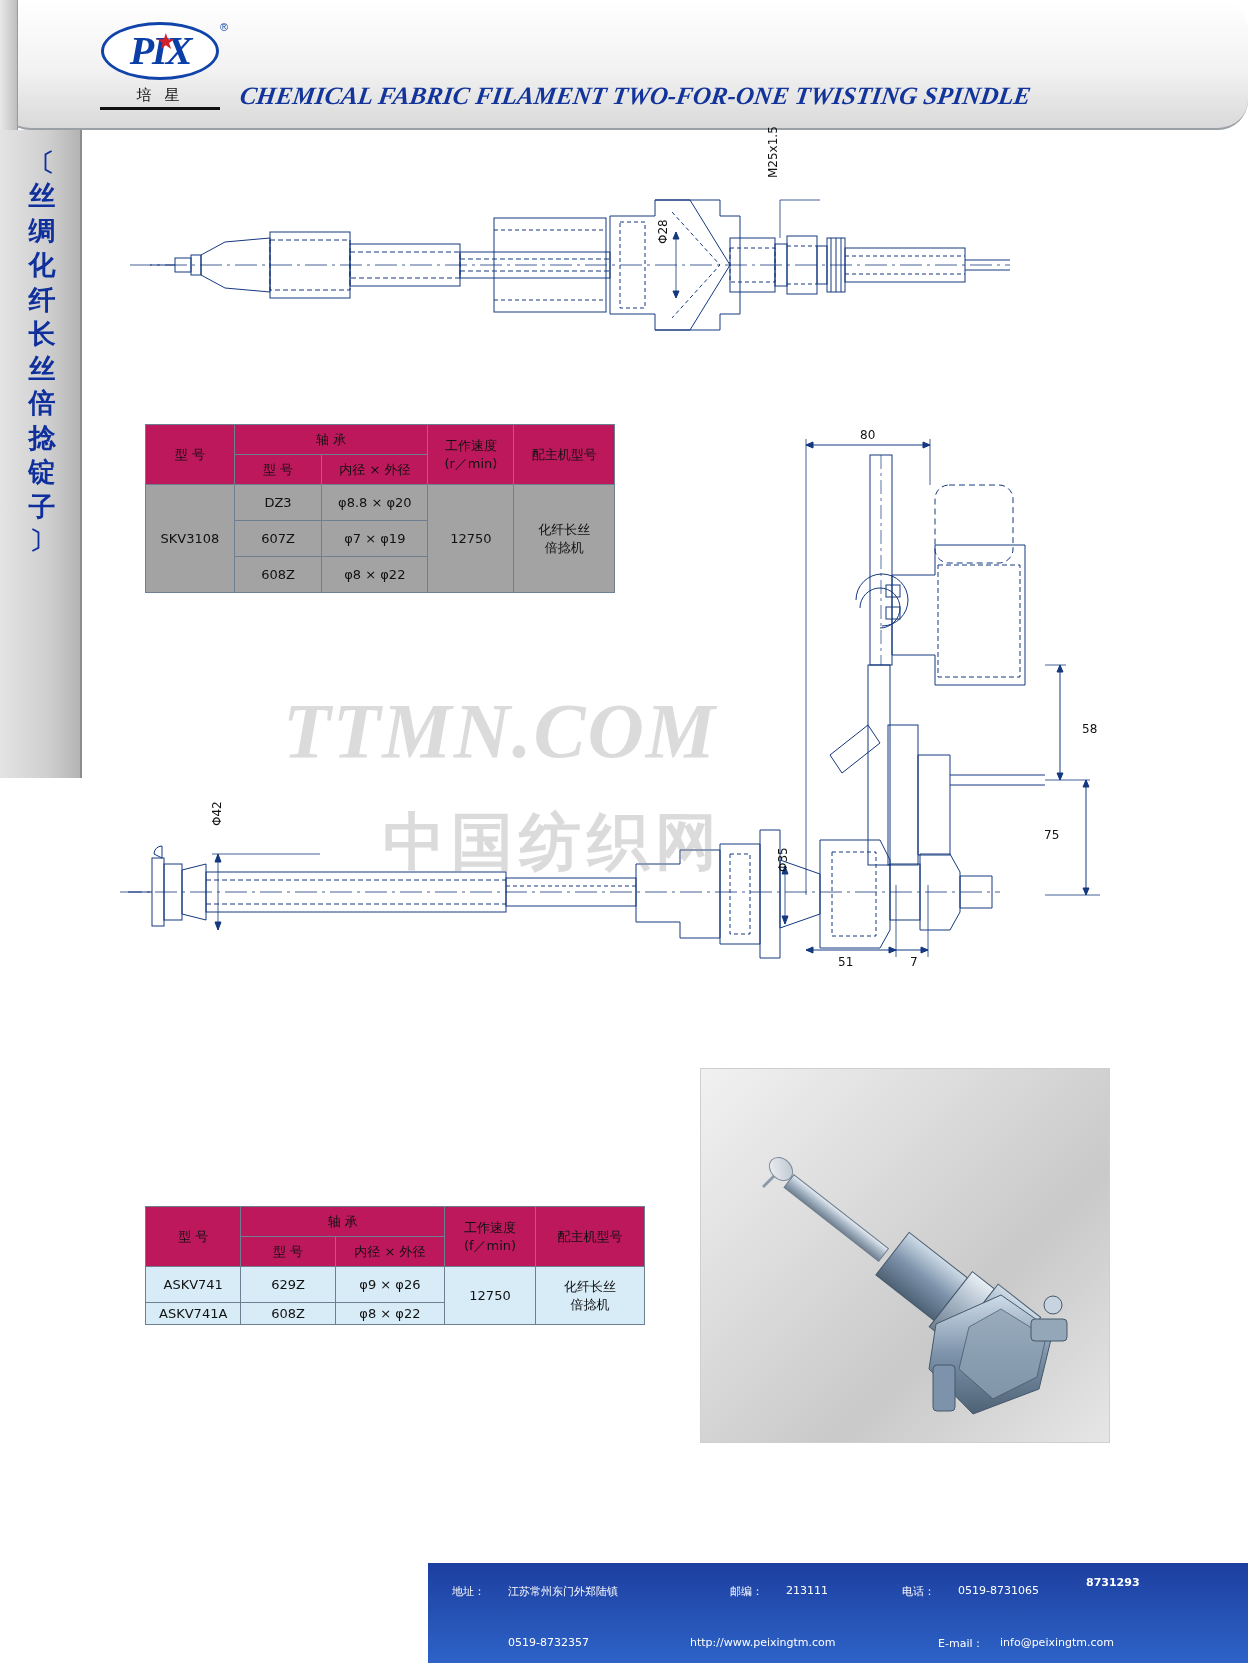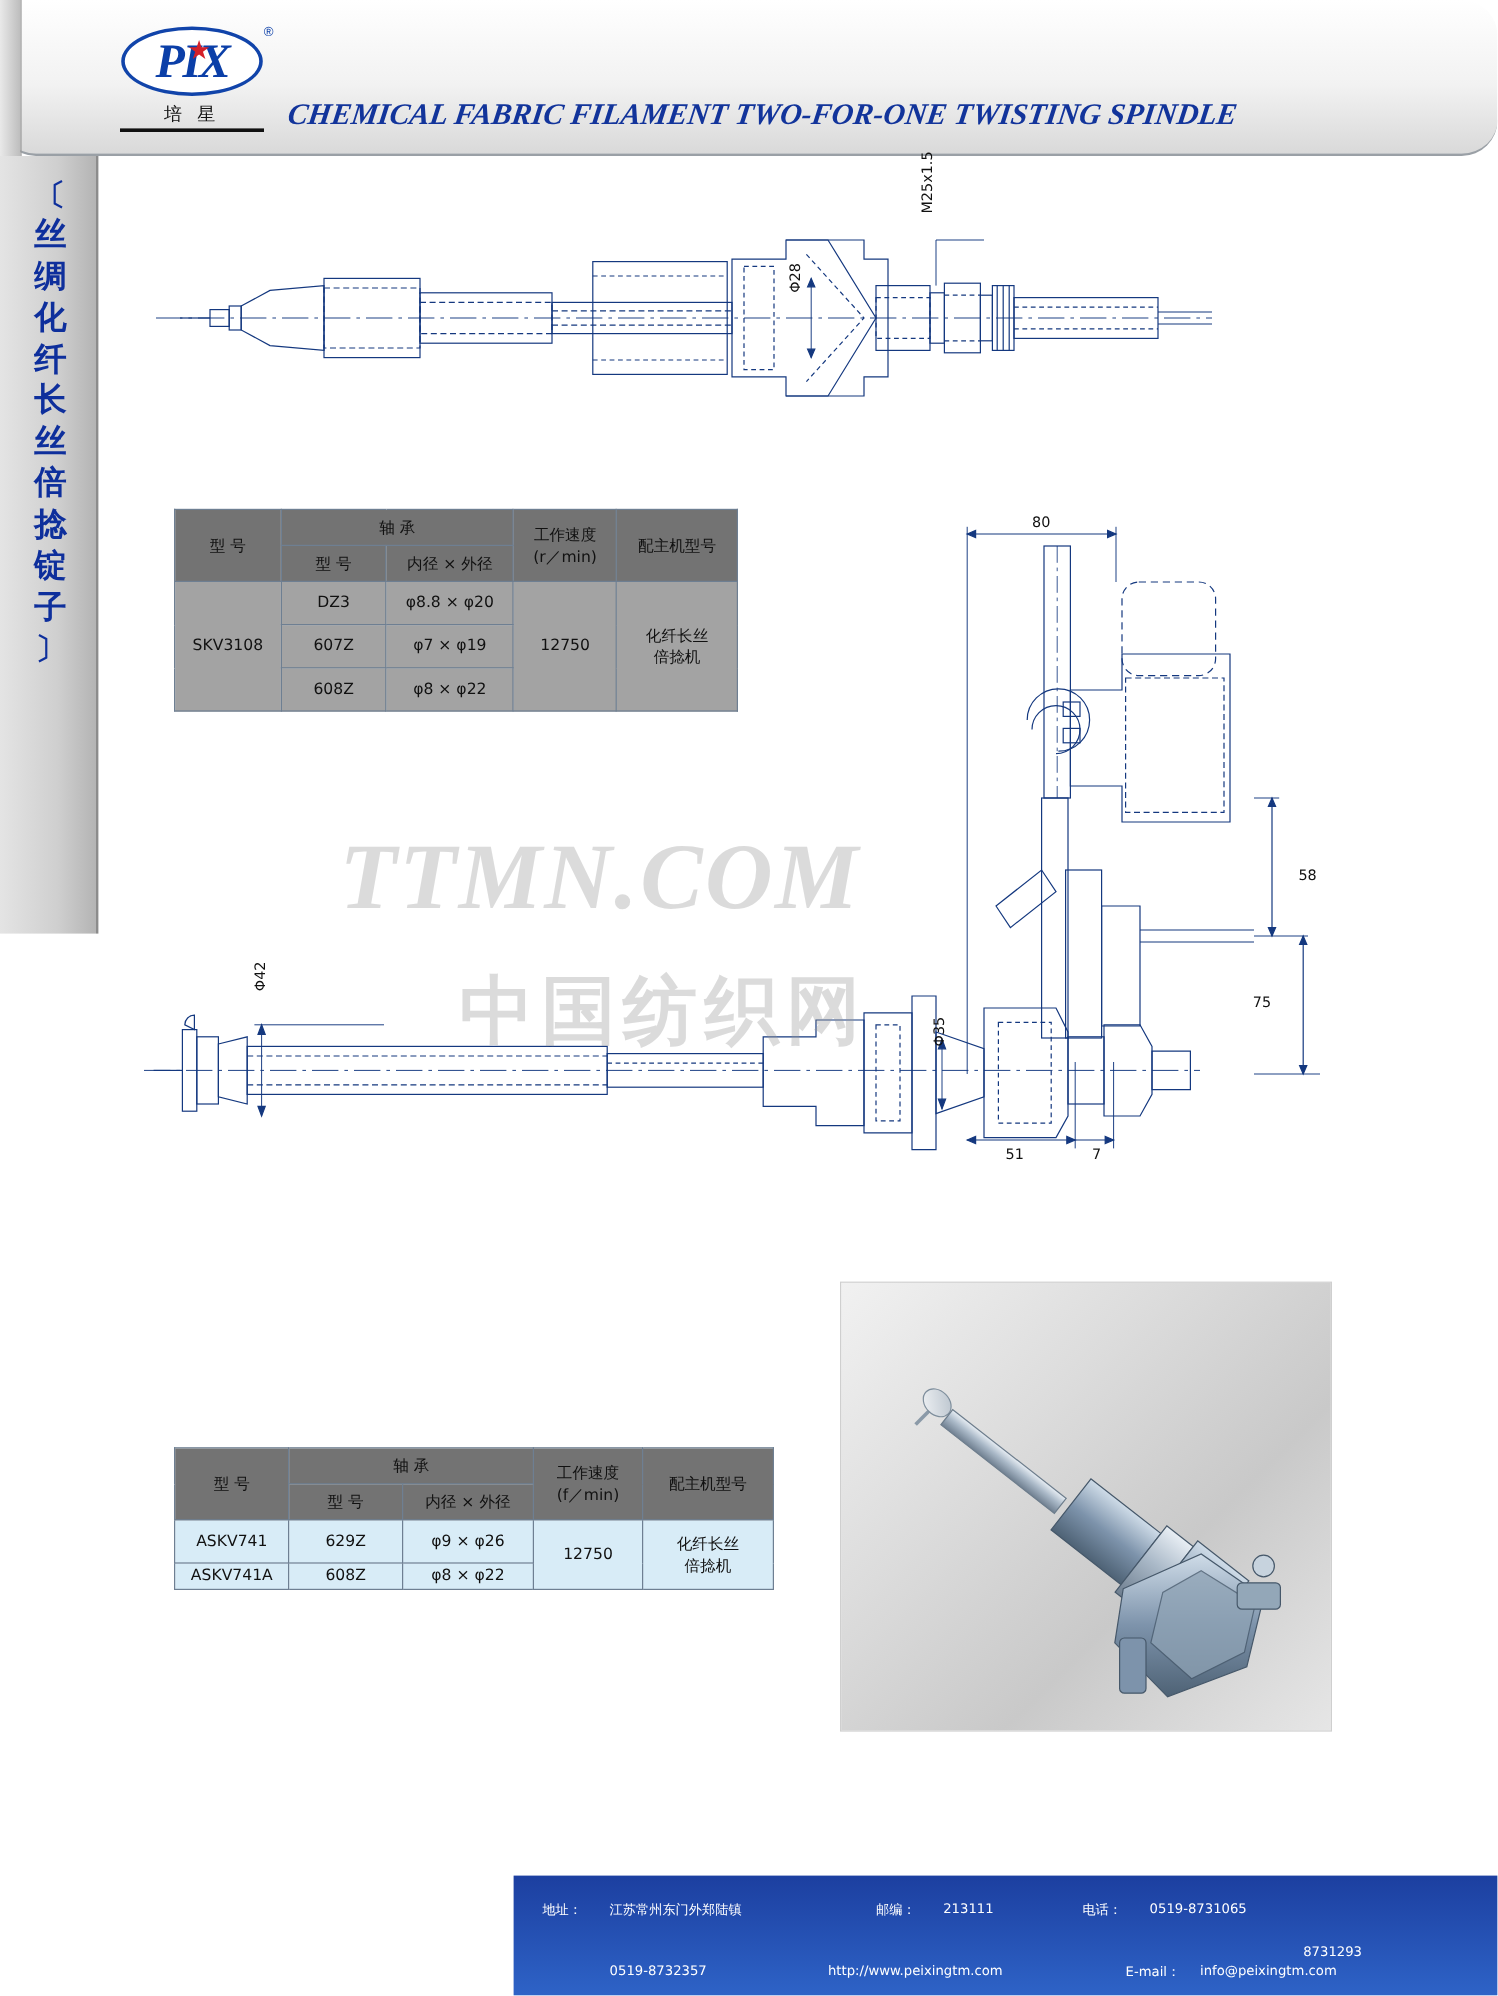--- a/index.html
+++ b/index.html
@@ -87,21 +87,21 @@
     font-size:13px;
     color:#111;
   }
   table.spec td, table.spec th {
     border:1px solid #6e7f92;
     text-align:center;
     vertical-align:middle;
     font-weight:normal;
     padding:2px 4px;
   }
-  .hdr { background:#737373; height:30px; }
+  .hdr { background:#be185d; height:30px; }
   .bodycell { background:#a3a3a3; }
   .bodycell-b { background:#d8ecf7; }
 
   #table1 { left:145px; top:424px; width:470px; }
   #table2 { left:145px; top:1206px; width:500px; }
 
   
   .wm {
     position:absolute; pointer-events:none; user-select:none;
     color:rgba(150,150,150,0.34);
@@ -460,19 +460,19 @@
 
 <div class="footer-left-white"></div>
 <div class="footer-bar"></div>
 
 <div class="footer-text" style="left:452px;top:1584px;">地址：</div>
 <div class="footer-text" style="left:508px;top:1584px;">江苏常州东门外郑陆镇</div>
 <div class="footer-text" style="left:730px;top:1584px;">邮编：</div>
 <div class="footer-text" style="left:786px;top:1584px;">213111</div>
 <div class="footer-text" style="left:902px;top:1584px;">电话：</div>
 <div class="footer-text" style="left:958px;top:1584px;">0519-8731065</div>
-<div class="footer-text" style="left:1086px;top:1620px;">8731293</div>
+<div class="footer-text" style="left:1086px;top:1576px;font-weight:bold;">8731293</div>
 
 <div class="footer-text" style="left:452px;top:1636px;margin-top:32px;">传真：</div>
 <div class="footer-text" style="left:508px;top:1636px;">0519-8732357</div>
 <div class="footer-text" style="left:690px;top:1636px;">http://www.peixingtm.com</div>
 <div class="footer-text" style="left:938px;top:1636px;">E-mail：</div>
 <div class="footer-text" style="left:1000px;top:1636px;">info@peixingtm.com</div>
 
 </body></html>

